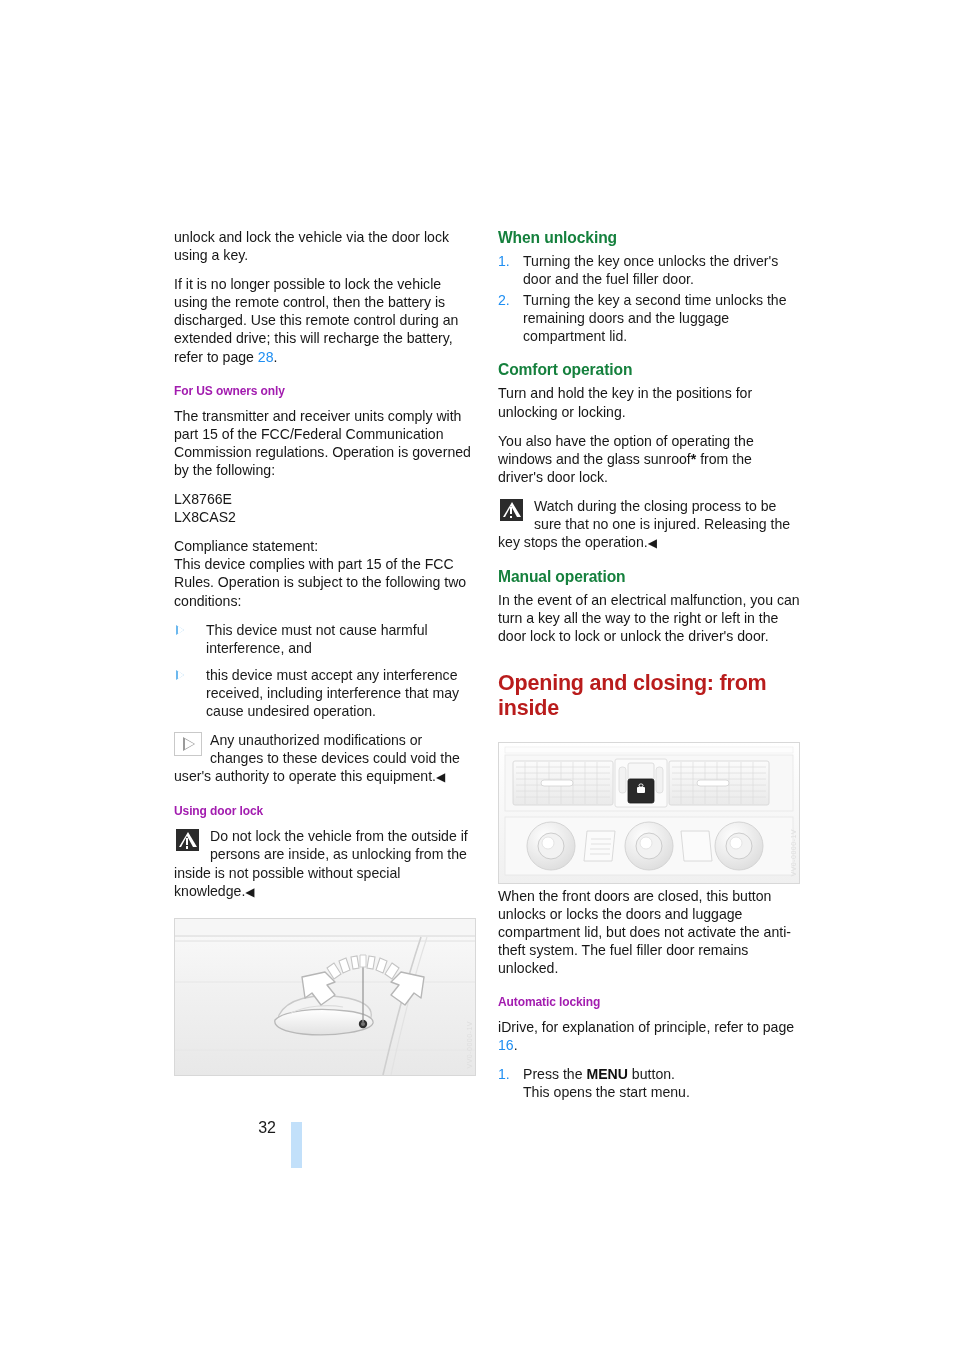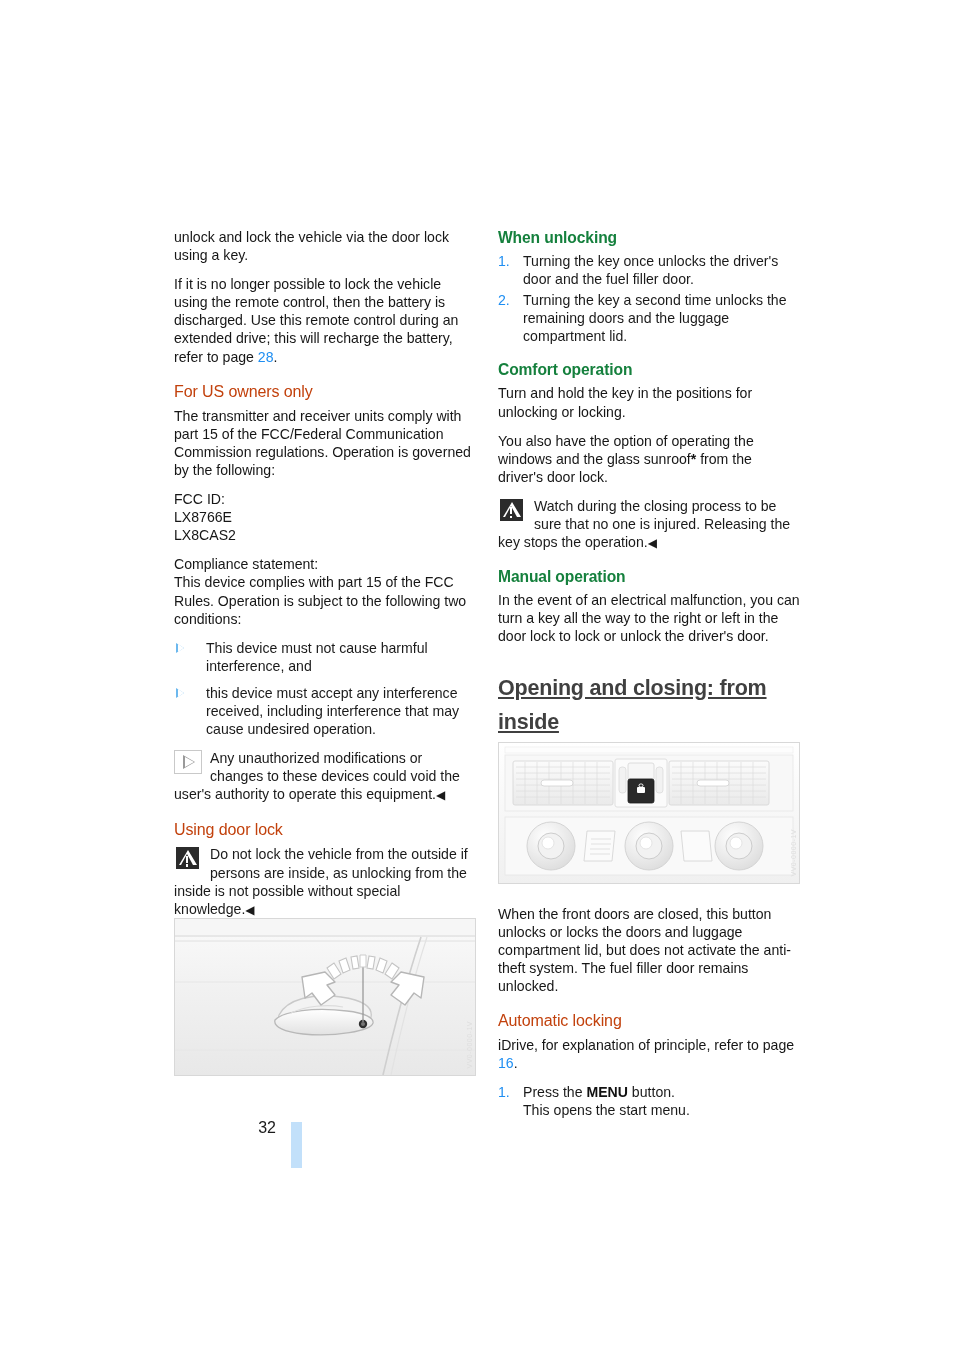--- a/index.html
+++ b/index.html
@@ -37,32 +37,31 @@
     line-height: 18.1px;
     color: #161616;
   }
   p.nospace { margin: 0; }
 
   
   h1.big-head {
     margin: 0 0 16px 0;
     padding-top: 14px;
     font-size: 21.5px;
-    line-height: 34px;
+    line-height: 25px;
     font-weight: bold;
-    color: #404040;
+    color: #b91c1c;
     letter-spacing: -0.2px;
-    text-decoration: underline;
   }
   h2.head-strong {
     margin: 16px 0 6px 0;
-    font-size: 16px;
+    font-size: 12px;
     line-height: 19px;
-    font-weight: normal;
-    color: #c2410c;
+    font-weight: bold;
+    color: #a21caf;
     letter-spacing: -0.1px;
   }
   h3.head-light {
     margin: 15px 0 5px 0;
     font-size: 15.6px;
     line-height: 19px;
     font-weight: bold;
     color: #15803d;
     letter-spacing: -0.1px;
   }
@@ -281,21 +280,20 @@
   <div class="col col-left">
 
     <p class="body">unlock and lock the vehicle via the door lock using a key.</p>
 
     <p class="body"><span>If it is no longer possible to lock the vehicle using the remote control, then the battery is discharged. Use this remote control during an extended drive; this will recharge the battery, refer to page </span><span class="pref">28</span><span>.</span></p>
 
     <h2 class="head-strong">For US owners only</h2>
 
     <p class="body">The transmitter and receiver units comply with part 15 of the FCC/Federal Communication Commission regulations. Operation is governed by the following:</p>
 
-    <p class="body nospace">FCC ID:</p>
     <p class="body nospace">LX8766E</p>
     <p class="body" style="margin-bottom:11px">LX8CAS2</p>
 
     <p class="body nospace">Compliance statement:</p>
     <p class="body">This device complies with part 15 of the FCC Rules. Operation is subject to the following two conditions:</p>
 
     <ul class="arrowlist">
       <li>
         <span class="tri"></span>
         <span>This device must not cause harmful interference, and</span>

